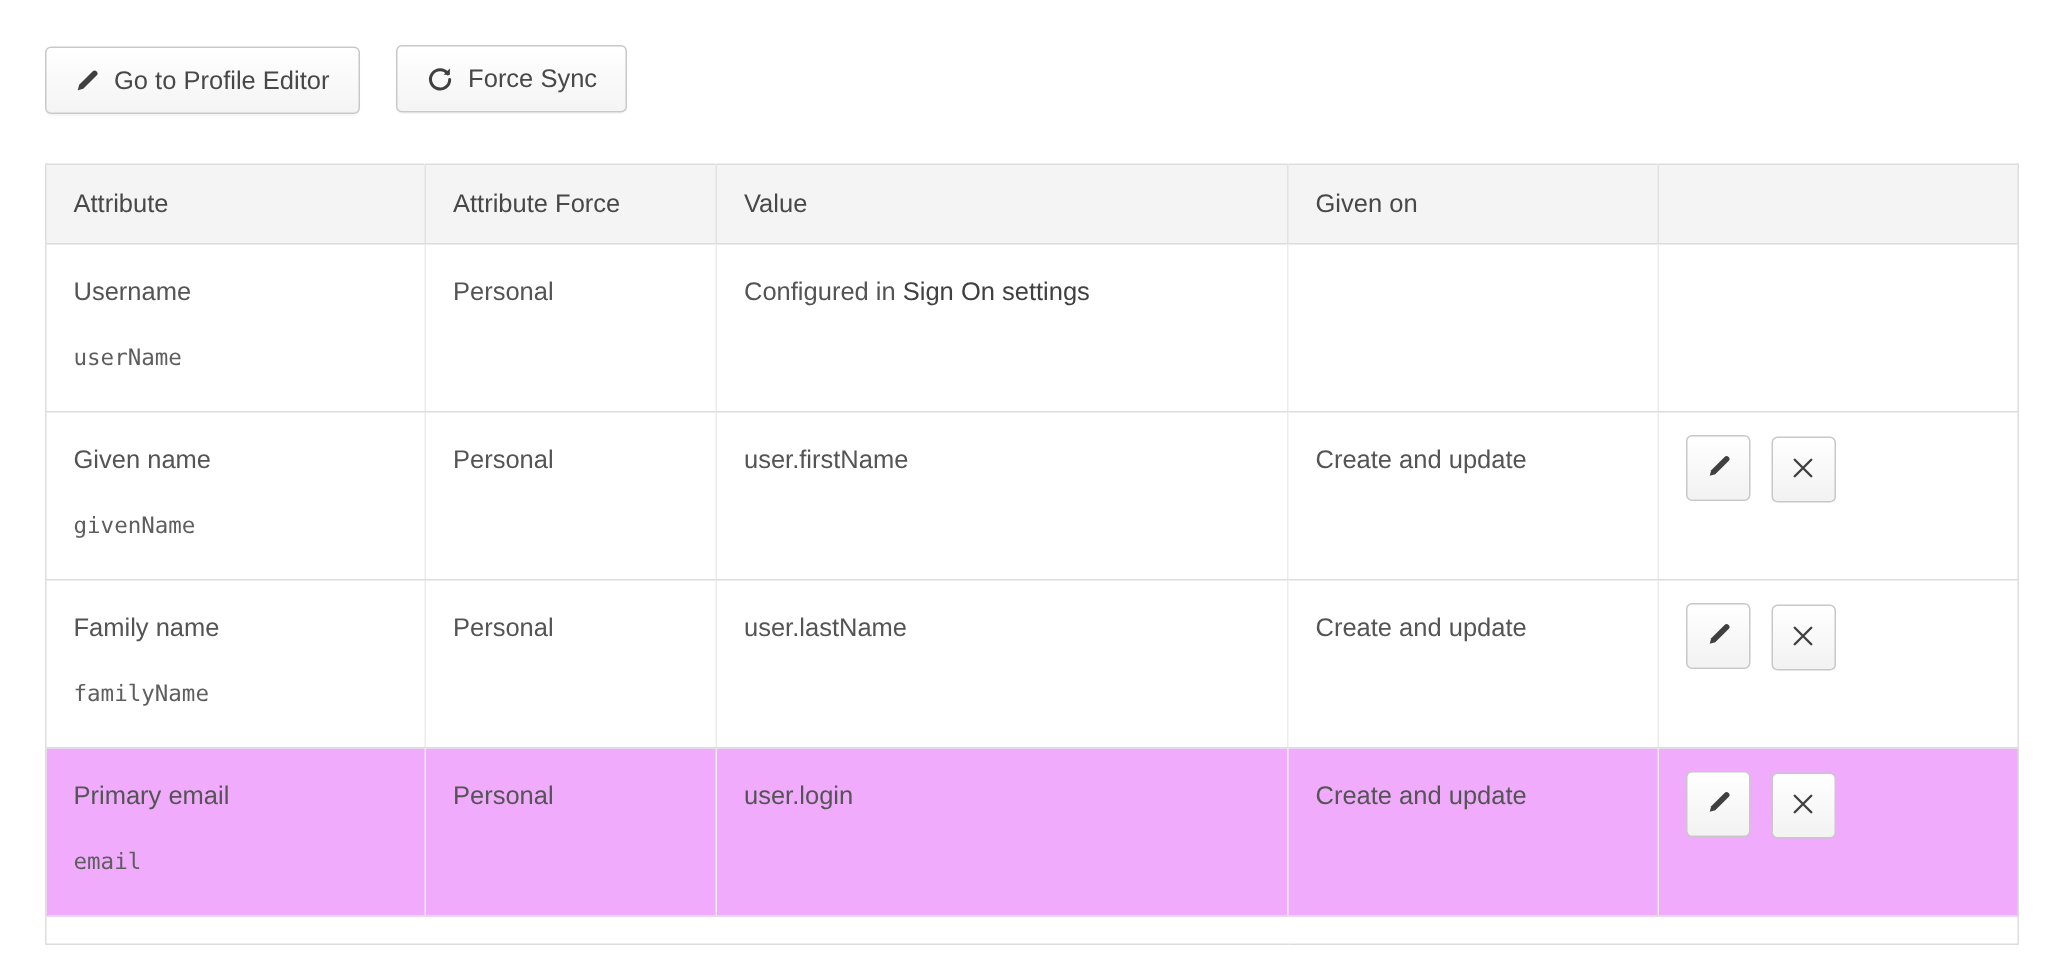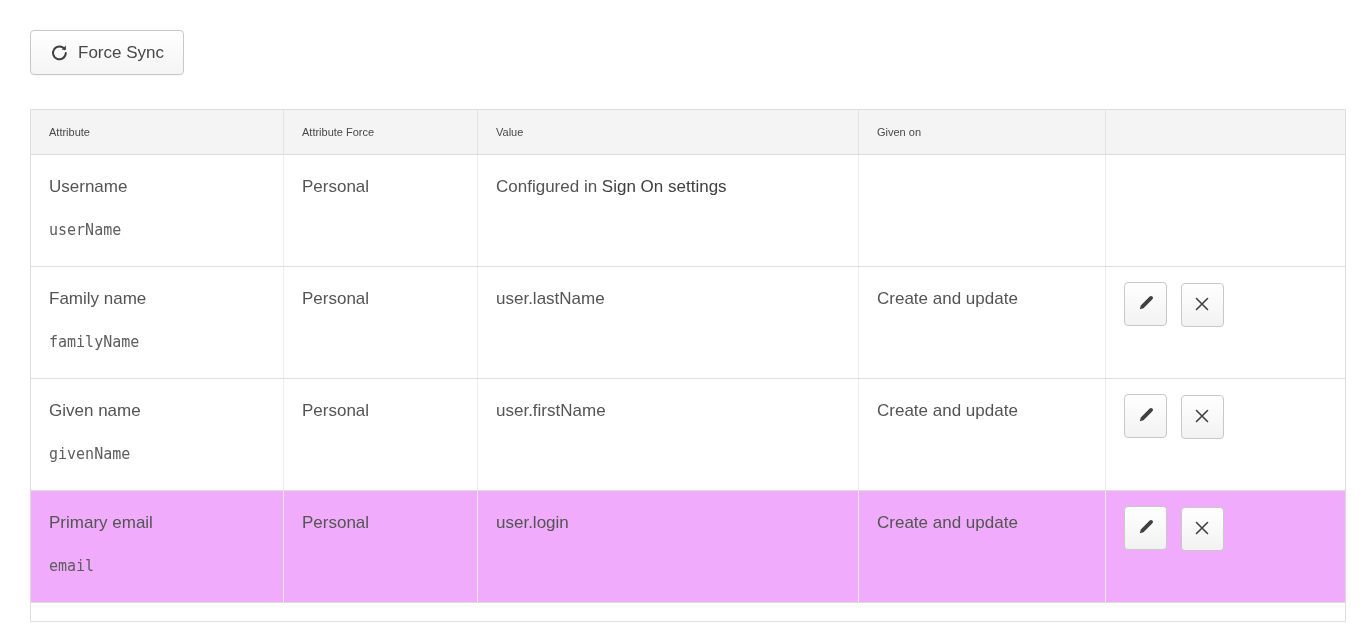--- a/index.html
+++ b/index.html
@@ -42,21 +42,21 @@
   }
   col.c-attr   { width: 253px; }
   col.c-type   { width: 194px; }
   col.c-value  { width: 381px; }
   col.c-apply  { width: 247px; }
   col.c-act    { width: 240px; }
 
   th {
     background: #f4f4f4;
     font-weight: 400;
-    font-size: 11px;
+    font-size: 17px;
     color: #484848;
     text-align: left;
     padding: 16px 18px;
     border-bottom: 1px solid #dddddd;
     border-right: 1px solid #e2e2e2;
   }
   th:last-child { border-right: none; }
 
   td {
     vertical-align: top;
@@ -106,20 +106,28 @@
   }
 </style>
 </head>
 <body>
 
 <div class="page">
 
   <div class="toolbar">
     <button class="btn">
       <span class="icon">
+        <svg width="16" height="16" viewBox="0 0 16 16">
+          <path d="M11.7 1.6a1.9 1.9 0 0 1 2.7 2.7l-8.9 8.9-3.7 1 1-3.7z" fill="#404040"></path>
+        </svg>
+      </span>
+      <span>Go to Profile Editor</span>
+    </button>
+    <button class="btn">
+      <span class="icon">
         <svg width="18" height="18" viewBox="0 0 18 18">
           <path d="M14.6 5.2a6.4 6.4 0 1 0 1.2 3.8" fill="none" stroke="#404040" stroke-width="2" stroke-linecap="round"></path>
           <path d="M15.9 1.6v4.2h-4.2z" fill="#404040"></path>
         </svg>
       </span>
       <span>Force Sync</span>
     </button>
   </div>
 
   <table class="mappings">
@@ -149,20 +157,46 @@
         <td>Personal</td>
         <td>
           <span>Configured in </span><a class="link">Sign On settings</a>
         </td>
         <td></td>
         <td class="actions"></td>
       </tr>
 
       <tr>
         <td>
+          <div class="attr-label">Given name</div>
+          <div class="attr-code">givenName</div>
+        </td>
+        <td>Personal</td>
+        <td>user.firstName</td>
+        <td>Create and update</td>
+        <td class="actions">
+          <button class="icon-btn">
+            <span>
+              <svg width="16" height="16" viewBox="0 0 16 16">
+                <path d="M11.7 1.6a1.9 1.9 0 0 1 2.7 2.7l-8.9 8.9-3.7 1 1-3.7z" fill="#404040"></path>
+              </svg>
+            </span>
+          </button>
+          <button class="icon-btn">
+            <span>
+              <svg width="14" height="14" viewBox="0 0 14 14">
+                <path d="M1.5 1.5 L12.5 12.5 M12.5 1.5 L1.5 12.5" stroke="#404040" stroke-width="1.6" stroke-linecap="round"></path>
+              </svg>
+            </span>
+          </button>
+        </td>
+      </tr>
+
+      <tr>
+        <td>
           <div class="attr-label">Family name</div>
           <div class="attr-code">familyName</div>
         </td>
         <td>Personal</td>
         <td>user.lastName</td>
         <td>Create and update</td>
         <td class="actions">
           <button class="icon-btn">
             <span>
               <svg width="16" height="16" viewBox="0 0 16 16">
@@ -173,46 +207,20 @@
           <button class="icon-btn">
             <span>
               <svg width="14" height="14" viewBox="0 0 14 14">
                 <path d="M1.5 1.5 L12.5 12.5 M12.5 1.5 L1.5 12.5" stroke="#404040" stroke-width="1.6" stroke-linecap="round"></path>
               </svg>
             </span>
           </button>
         </td>
       </tr>
 
-      <tr>
-        <td>
-          <div class="attr-label">Given name</div>
-          <div class="attr-code">givenName</div>
-        </td>
-        <td>Personal</td>
-        <td>user.firstName</td>
-        <td>Create and update</td>
-        <td class="actions">
-          <button class="icon-btn">
-            <span>
-              <svg width="16" height="16" viewBox="0 0 16 16">
-                <path d="M11.7 1.6a1.9 1.9 0 0 1 2.7 2.7l-8.9 8.9-3.7 1 1-3.7z" fill="#404040"></path>
-              </svg>
-            </span>
-          </button>
-          <button class="icon-btn">
-            <span>
-              <svg width="14" height="14" viewBox="0 0 14 14">
-                <path d="M1.5 1.5 L12.5 12.5 M12.5 1.5 L1.5 12.5" stroke="#404040" stroke-width="1.6" stroke-linecap="round"></path>
-              </svg>
-            </span>
-          </button>
-        </td>
-      </tr>
-
       <tr class="highlight">
         <td>
           <div class="attr-label">Primary email</div>
           <div class="attr-code">email</div>
         </td>
         <td>Personal</td>
         <td>user.login</td>
         <td>Create and update</td>
         <td class="actions">
           <button class="icon-btn">

